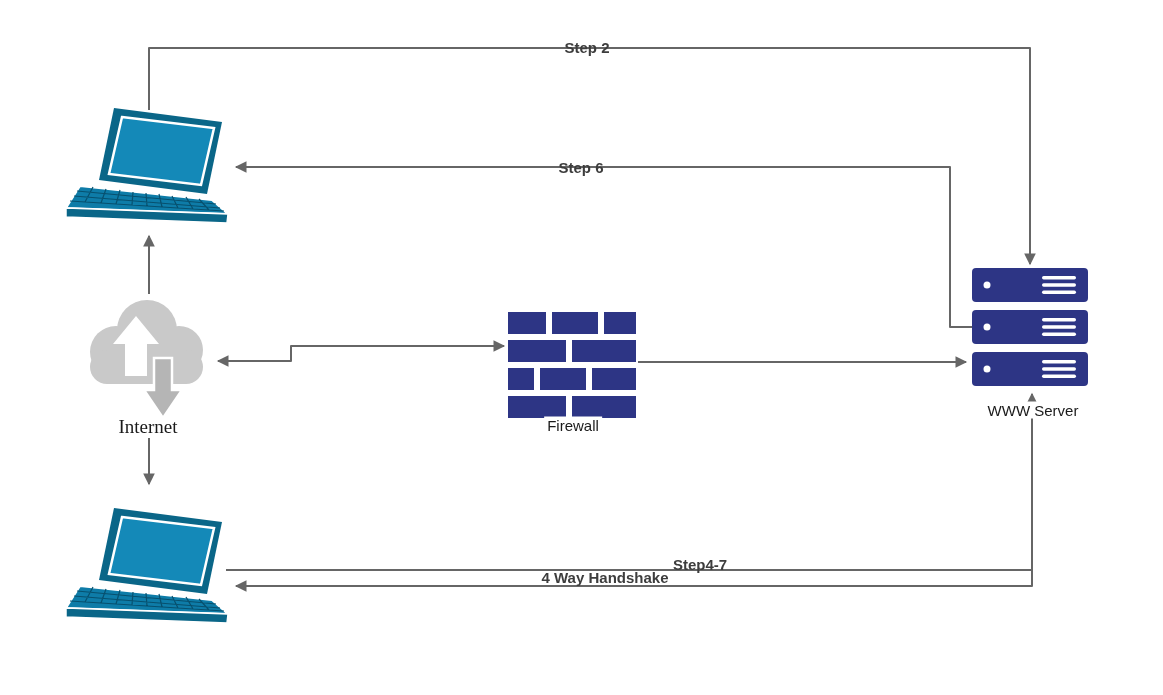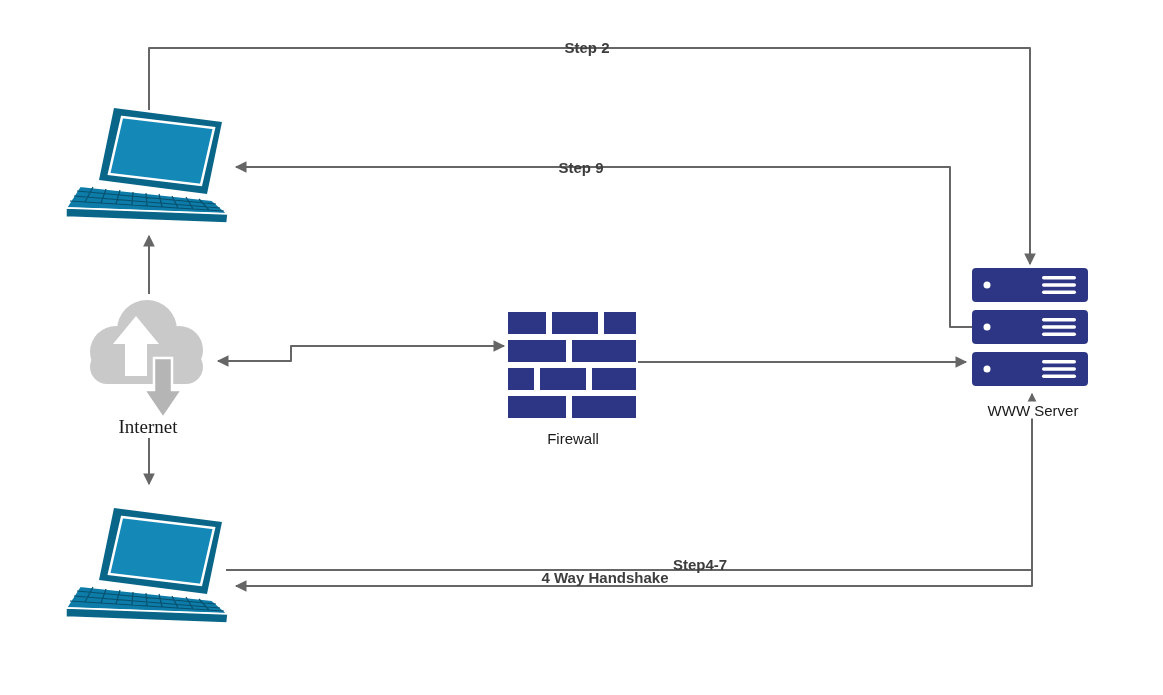--- a/index.html
+++ b/index.html
@@ -131,21 +131,21 @@
     <g transform="translate(0,84)">
       <rect class="server-unit" x="0" y="2" width="116" height="34" rx="4"></rect>
       <circle class="server-detail" cx="15" cy="19" r="3.5"></circle>
       <rect class="server-detail" x="70" y="10" width="34" height="3.5" rx="1.7"></rect>
       <rect class="server-detail" x="70" y="17.2" width="34" height="3.5" rx="1.7"></rect>
       <rect class="server-detail" x="70" y="24.5" width="34" height="3.5" rx="1.7"></rect>
     </g>
   </svg>
 
   <div class="edge-label" style="left:587px;top:47px">Step 2</div>
-  <div class="edge-label" style="left:581px;top:167px">Step 9</div>
+  <div class="edge-label" style="left:581px;top:167px">Step 6</div>
   <div class="edge-label" style="left:700px;top:564px">Step4-7</div>
   <div class="edge-label" style="left:605px;top:577px">4 Way Handshake</div>
 
   <div class="node-label lg" style="left:148px;top:427px">Internet</div>
-  <div class="node-label" style="left:573px;top:438px">Firewall</div>
+  <div class="node-label" style="left:573px;top:425px">Firewall</div>
   <div class="node-label" style="left:1033px;top:410px">WWW Server</div>
 
 </div>
 
 </body></html>

